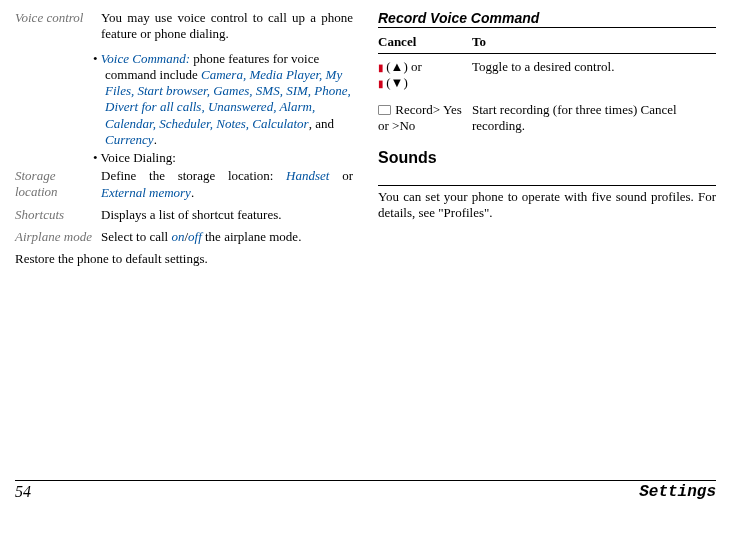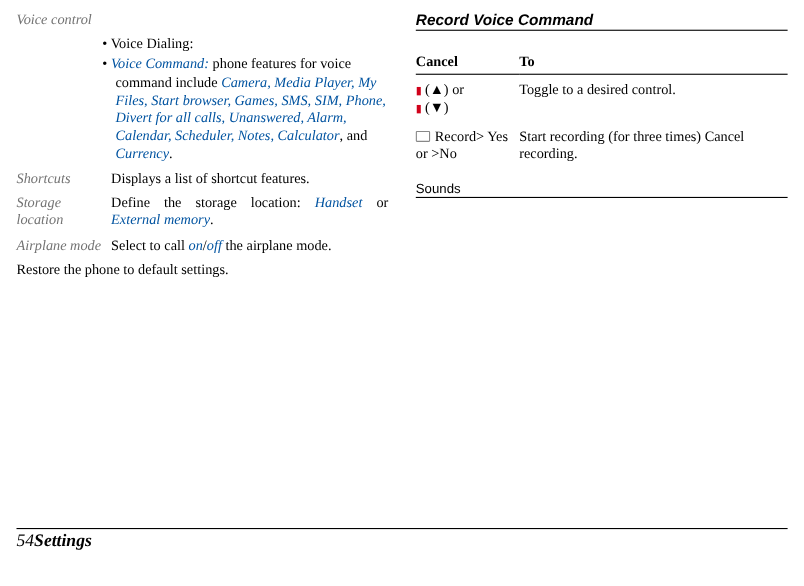--- a/index.html
+++ b/index.html
@@ -52,31 +52,31 @@
     text-indent: -12px;
   }
   .bullet::before {
     content: "• ";
   }
   h2.section {
     font-family: "Frutiger", "Helvetica Neue", Arial, sans-serif;
     font-weight: bold;
     font-style: italic;
     font-size: 14px;
-    margin: 0 0 17px 0;
+    margin: 0 0 3px 0;
     border-bottom: 0.5px solid #000;
     padding-bottom: 1px;
   }
   h2.section-plain {
     font-family: "Frutiger", "Helvetica Neue", Arial, sans-serif;
-    font-weight: normal;
-    font-size: 12px;
+    font-weight: bold;
+    font-size: 16px;
     margin: 10px 0 3px 0;
     border-bottom: 0.5px solid #000;
-    padding-bottom: 1px;
+    padding-bottom: 18px;
   }
   table.press {
     width: 100%;
     border-collapse: collapse;
     font-size: 13px;
   }
   table.press th {
     text-align: left;
     font-weight: bold;
     border-bottom: 0.5px solid #000;
@@ -105,65 +105,68 @@
   .red-tick {
     color: #d0021b;
     font-family: sans-serif;
     font-size: 10px;
     display: inline-block;
     width: 5px;
   }
   .footer {
     border-top: 1px solid #000;
     display: flex;
+    justify-content: space-between;
     align-items: center;
     padding-top: 2px;
     margin-top: 5px;
     font-size: 16px;
   }
   .footer .pg {
     font-style: italic;
   }
   .footer .sec {
     font-style: italic;
     font-weight: bold;
+    font-family: Liberation Mono, monospace;
   }
   .justify {
     text-align: justify;
   }
   .voice-desc {
     margin-bottom: 2px;
   }
 </style>
 </head>
 <body>
 
 <div class="columns">
 
   <div class="col">
     <div class="row">
       <div class="label">Voice control</div>
+      <div class="desc voice-desc">You may use voice control to call up a phone feature or phone dialing.</div>
     </div>
     <div class="bullet-list">
-      <div class="bullet">Voice Dialing:</div>
       <div class="bullet">
         <span class="blue">Voice Command:</span><span> phone features for voice command include </span><span class="blue">Camera, Media Player, My Files, Start browser, Games, SMS, SIM, Phone, Divert for all calls, Unanswered, Alarm, Calendar, Scheduler, Notes, Calculator</span><span>, and </span><span class="blue">Currency</span><span>.</span>
       </div>
-    </div>
-
-    <div class="row" style="margin-top:6px;">
-      <div class="label">Shortcuts</div>
-      <div class="desc">Displays a list of shortcut features.</div>
+      <div class="bullet">Voice Dialing:</div>
     </div>
 
     <div class="row">
       <div class="label">Storage location</div>
       <div class="desc">
         <span>Define the storage location: </span><span class="blue">Handset</span><span> or </span><span class="blue">External memory</span><span>.</span>
       </div>
+    </div>
+
+    <div class="row" style="margin-top:6px;">
+      <div class="label">Shortcuts</div>
+      <div class="desc">Displays a list of shortcut features.</div>
     </div>
 
     <div class="row">
       <div class="label">Airplane mode</div>
       <div class="desc">
         <span>Select to call </span><span class="blue">on</span><span>/</span><span class="blue">off</span><span> the airplane mode.</span>
       </div>
     </div>
 
     <div class="row">
@@ -184,19 +187,20 @@
         <td>Toggle to a desired control.</td>
       </tr>
       <tr>
         <td><span class="softkey"></span><span> Record&gt; Yes or &gt;No</span></td>
         <td>Start recording (for three times) Cancel recording.</td>
       </tr>
     </tbody>
       </table>
 
     <h2 class="section-plain">Sounds</h2>
+    <div class="justify">You can set your phone to operate with five sound profiles. For details, see "Profiles".</div>
   </div>
 </div>
 
 <div class="footer">
   <span class="pg">54</span>
   <span class="sec">Settings</span>
 </div>
 
 </body></html>

